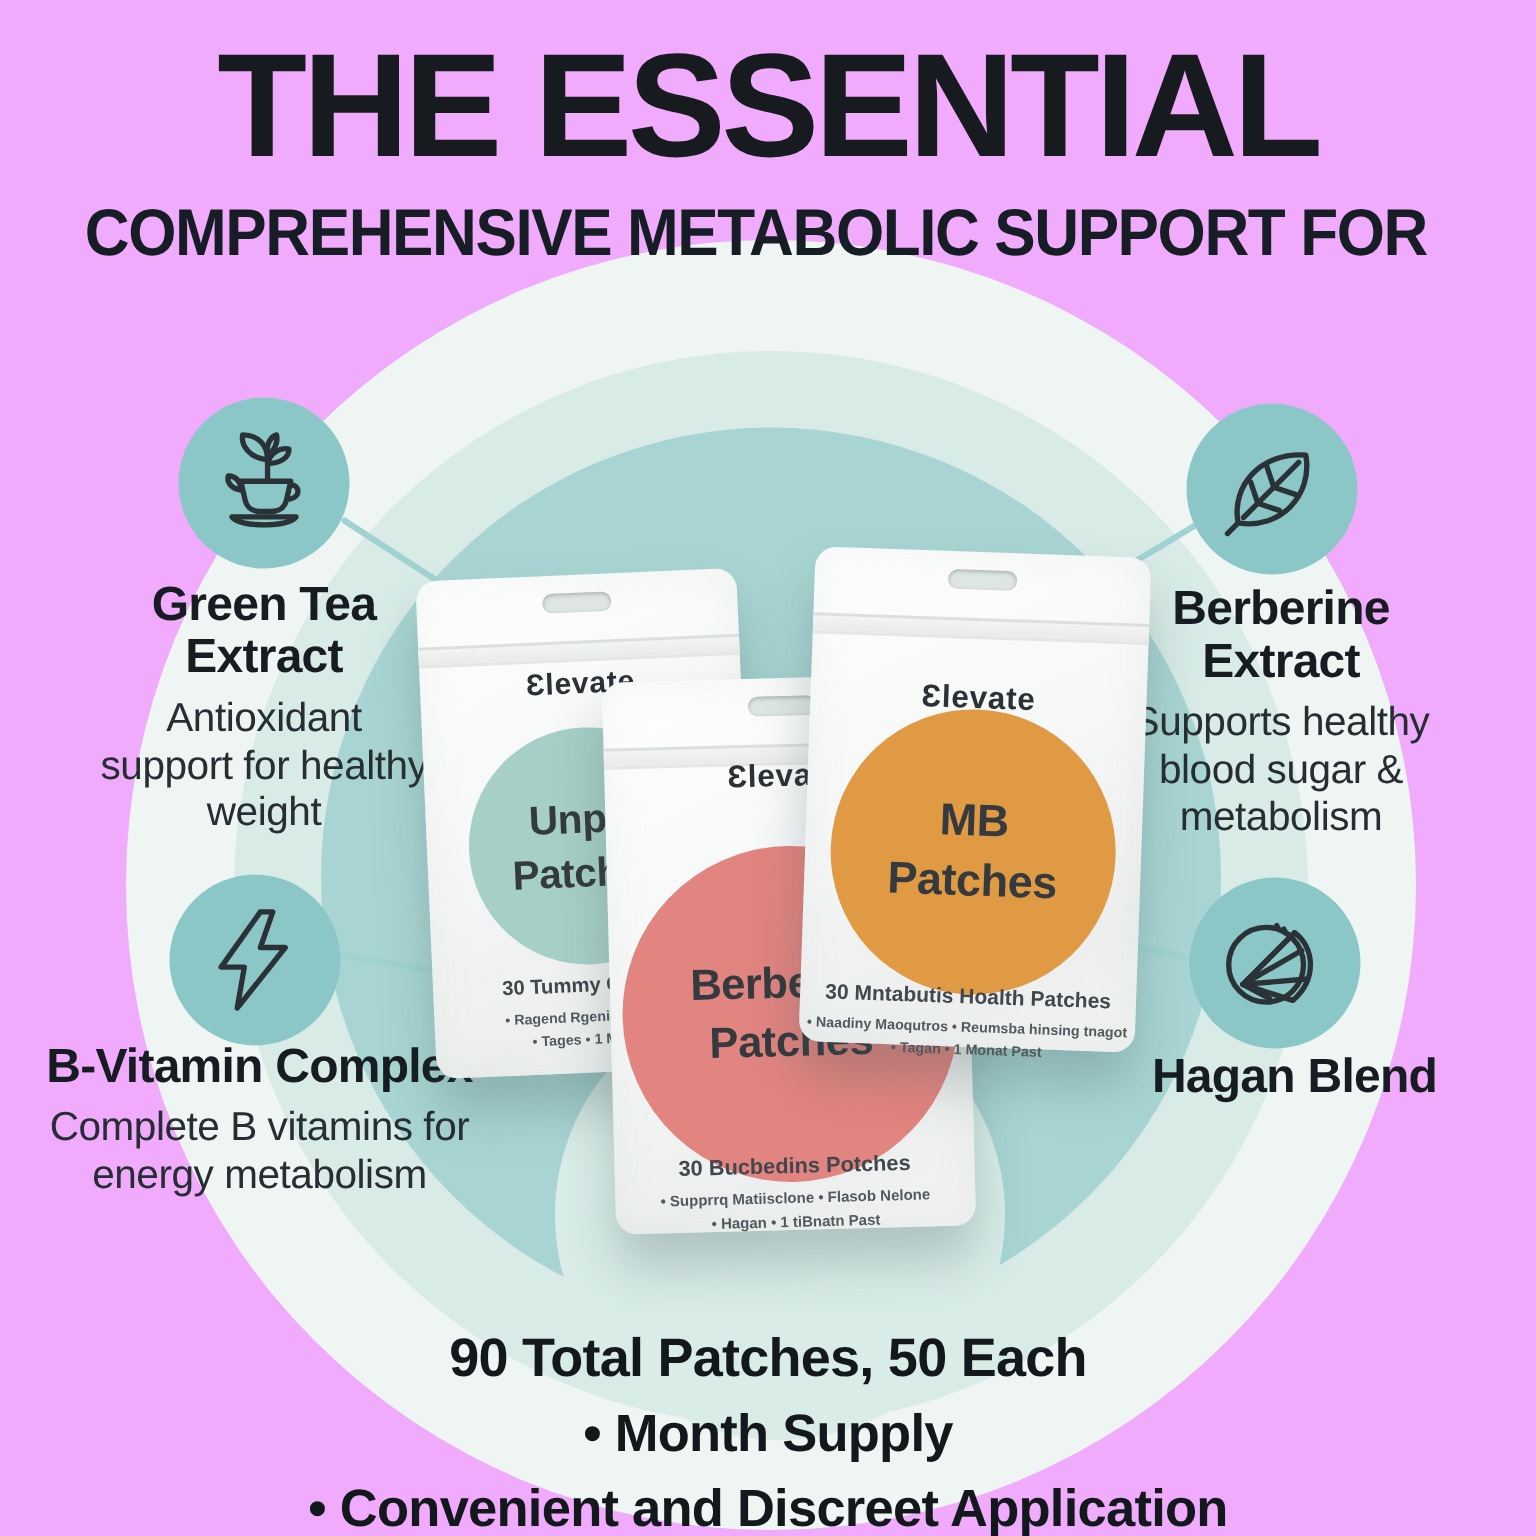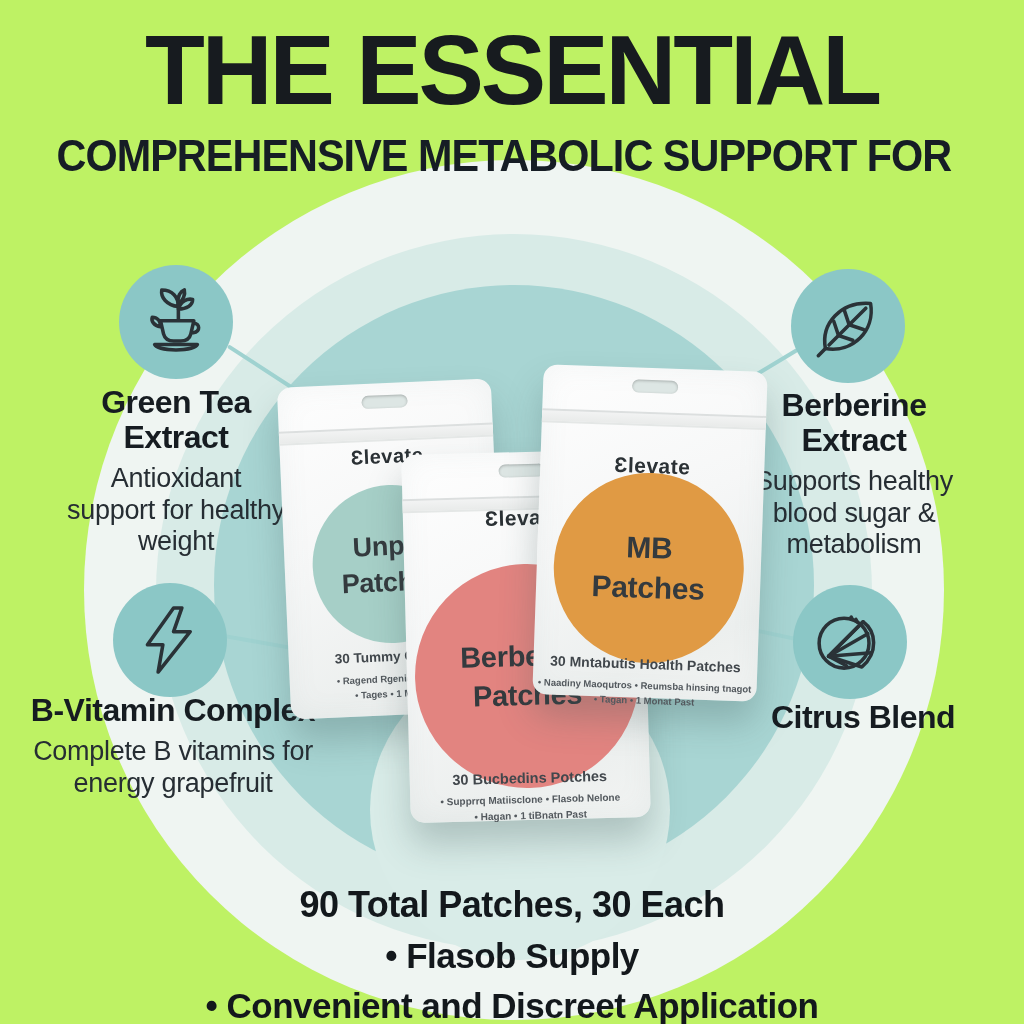--- a/index.html
+++ b/index.html
@@ -1,16 +1,16 @@
 <!DOCTYPE html>
 <html><head>
 <meta charset="utf-8">
 <style>
   html,body{margin:0;padding:0;}
-  .canvas{position:relative;width:1024px;height:1024px;background:#bef264;overflow:hidden;
+  .canvas{position:relative;width:1024px;height:1024px;background:#f0abfc;overflow:hidden;
           font-family:"Liberation Sans","DejaVu Sans",sans-serif;}
 
   
   .bg-circle{position:absolute;border-radius:50%;}
   #c1{left:84px;top:160px;width:860px;height:860px;background:#eff5f2;}
   #c2{left:156px;top:234px;width:716px;height:716px;background:#d8ebe7;}
   #c3{left:214px;top:285px;width:600px;height:600px;background:#a8d5d3;}
   #c4{left:370px;top:660px;width:300px;height:300px;background:#d9ece8;}
 
   
@@ -157,24 +157,24 @@
   <div class="feature" id="f-gt">
     <h3>Green Tea Extract</h3>
     <p>Antioxidant support for healthy weight</p>
   </div>
   <div class="feature" id="f-bb">
     <h3>Berberine Extract</h3>
     <p>Supports healthy blood sugar &amp; metabolism</p>
   </div>
   <div class="feature" id="f-bv">
     <h3>B-Vitamin Complex</h3>
-    <p>Complete B vitamins for energy grapefruit</p>
+    <p>Complete B vitamins for energy metabolism</p>
   </div>
   <div class="feature" id="f-ct">
-    <h3>Citrus Blend</h3>
+    <h3>Hagan Blend</h3>
   </div>
 
   <div class="pouch" id="pouch-left">
     <div class="hole"></div>
     <div class="seal"></div>
     <div class="brand">Ɛlevate</div>
     <div class="pcircle">
       <div class="ptitle">Unput</div>
       <div class="ptitle">Patches</div>
     </div>
@@ -203,18 +203,18 @@
     <div class="pcircle">
       <div class="ptitle">MB</div>
       <div class="ptitle">Patches</div>
     </div>
     <div class="psub">30 Mntabutis Hoalth Patches</div>
     <div class="pbullets b1">• Naadiny Maoqutros   • Reumsba hinsing tnagot</div>
     <div class="pbullets b2">• Tagan   • 1 Monat Past</div>
   </div>
 
   <div class="footer-line" id="fl1">
-    <span>90 Total Patches, 30 Each</span>
-  </div>
-  <div class="footer-line" id="fl2">• Flasob Supply</div>
+    <span>90 Total Patches, 50 Each</span>
+  </div>
+  <div class="footer-line" id="fl2">• Month Supply</div>
   <div class="footer-line" id="fl3">• Convenient and Discreet Application</div>
 
 </div>
 
 </body></html>

